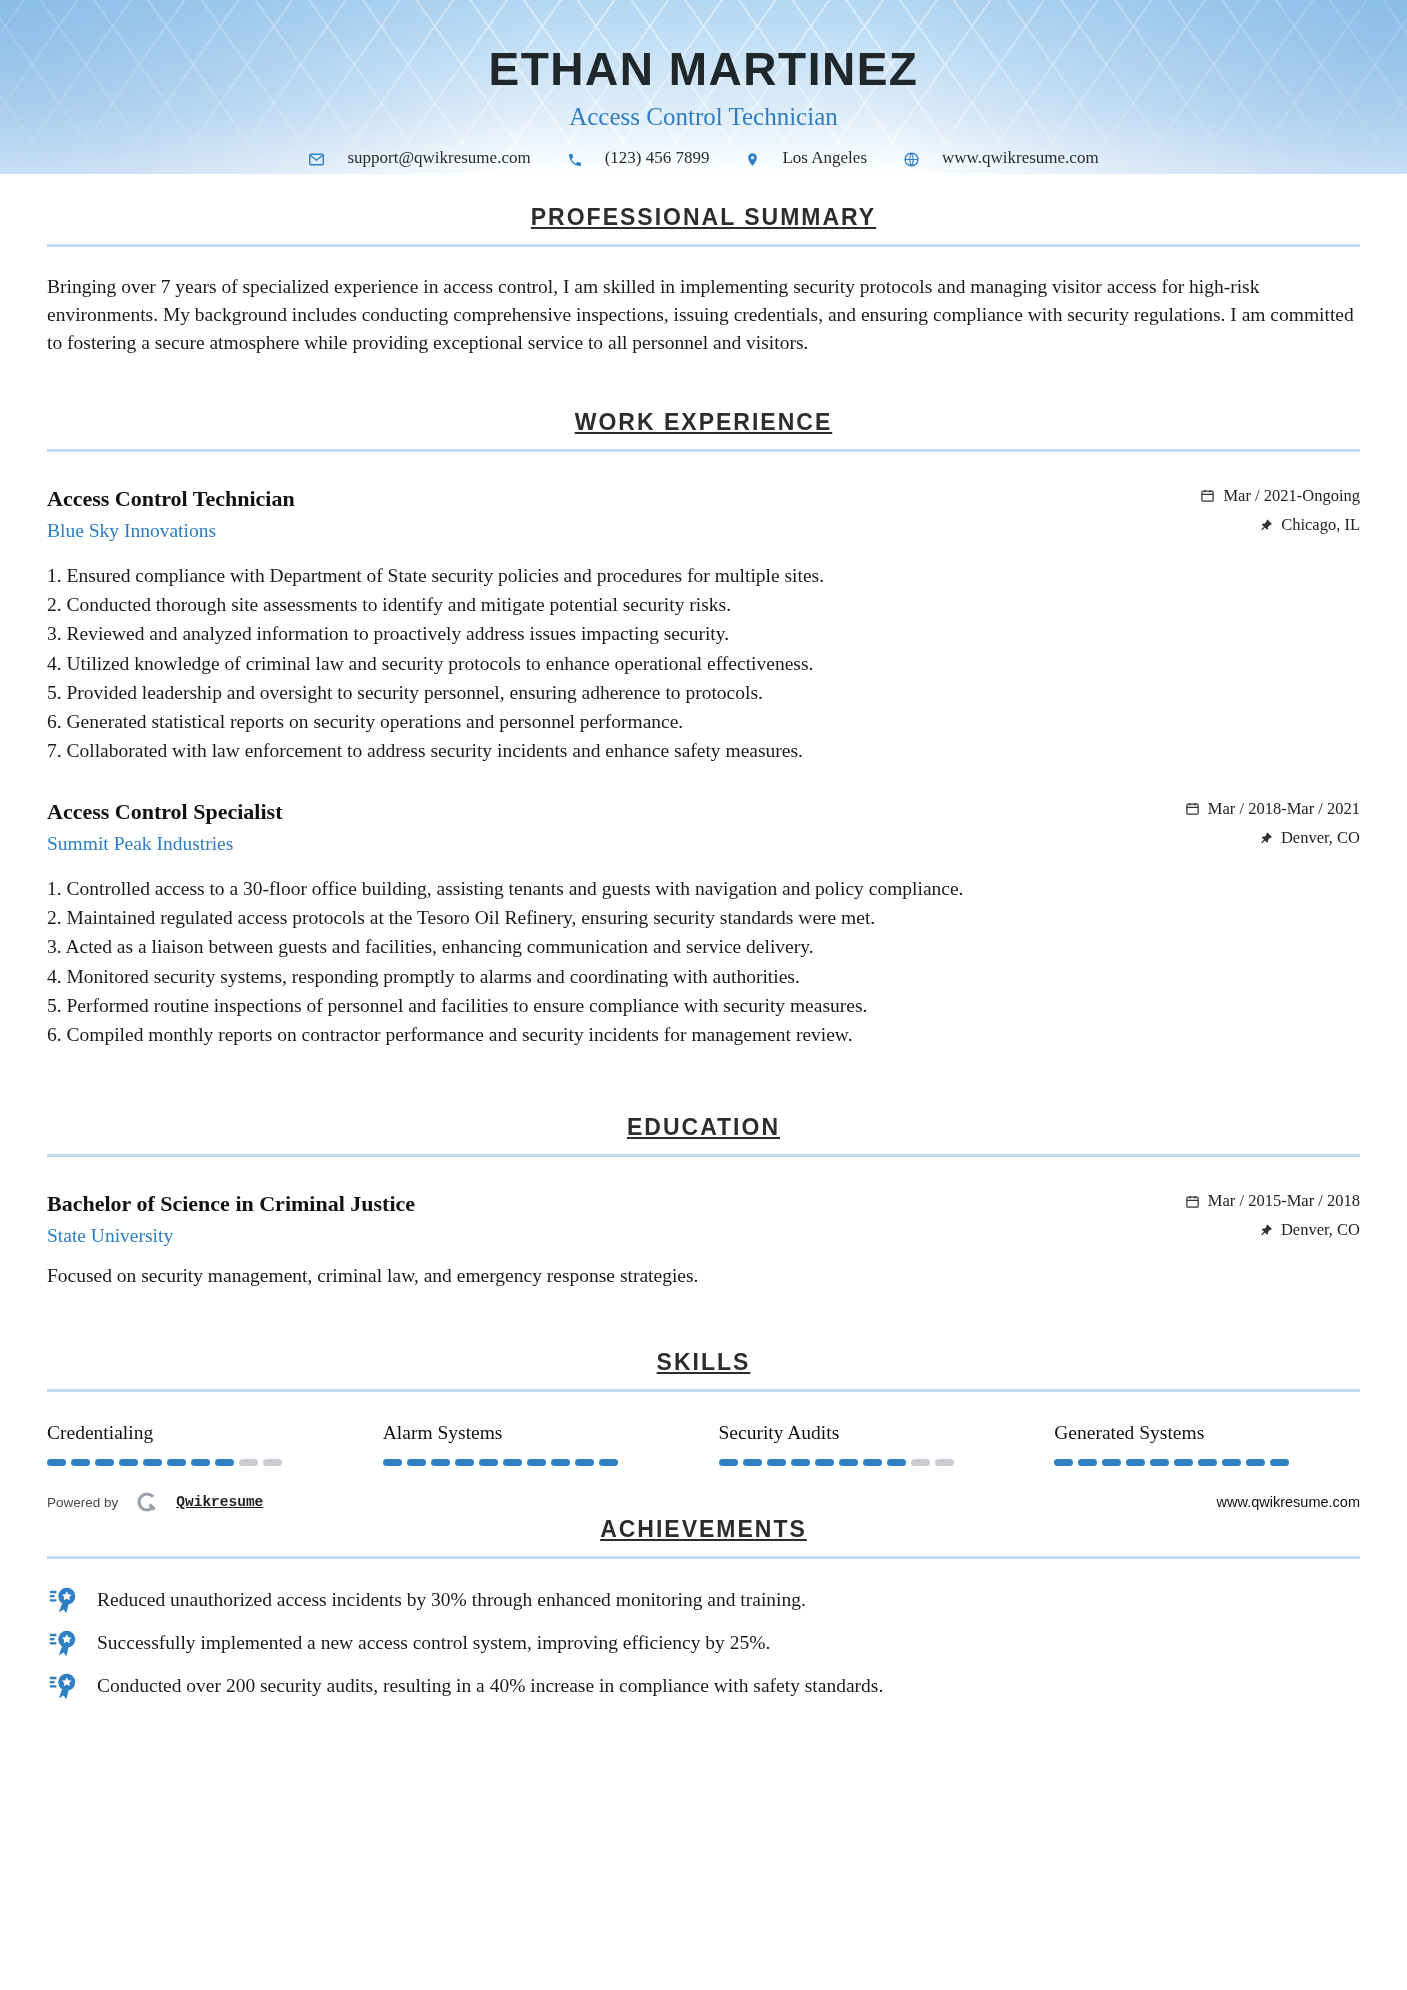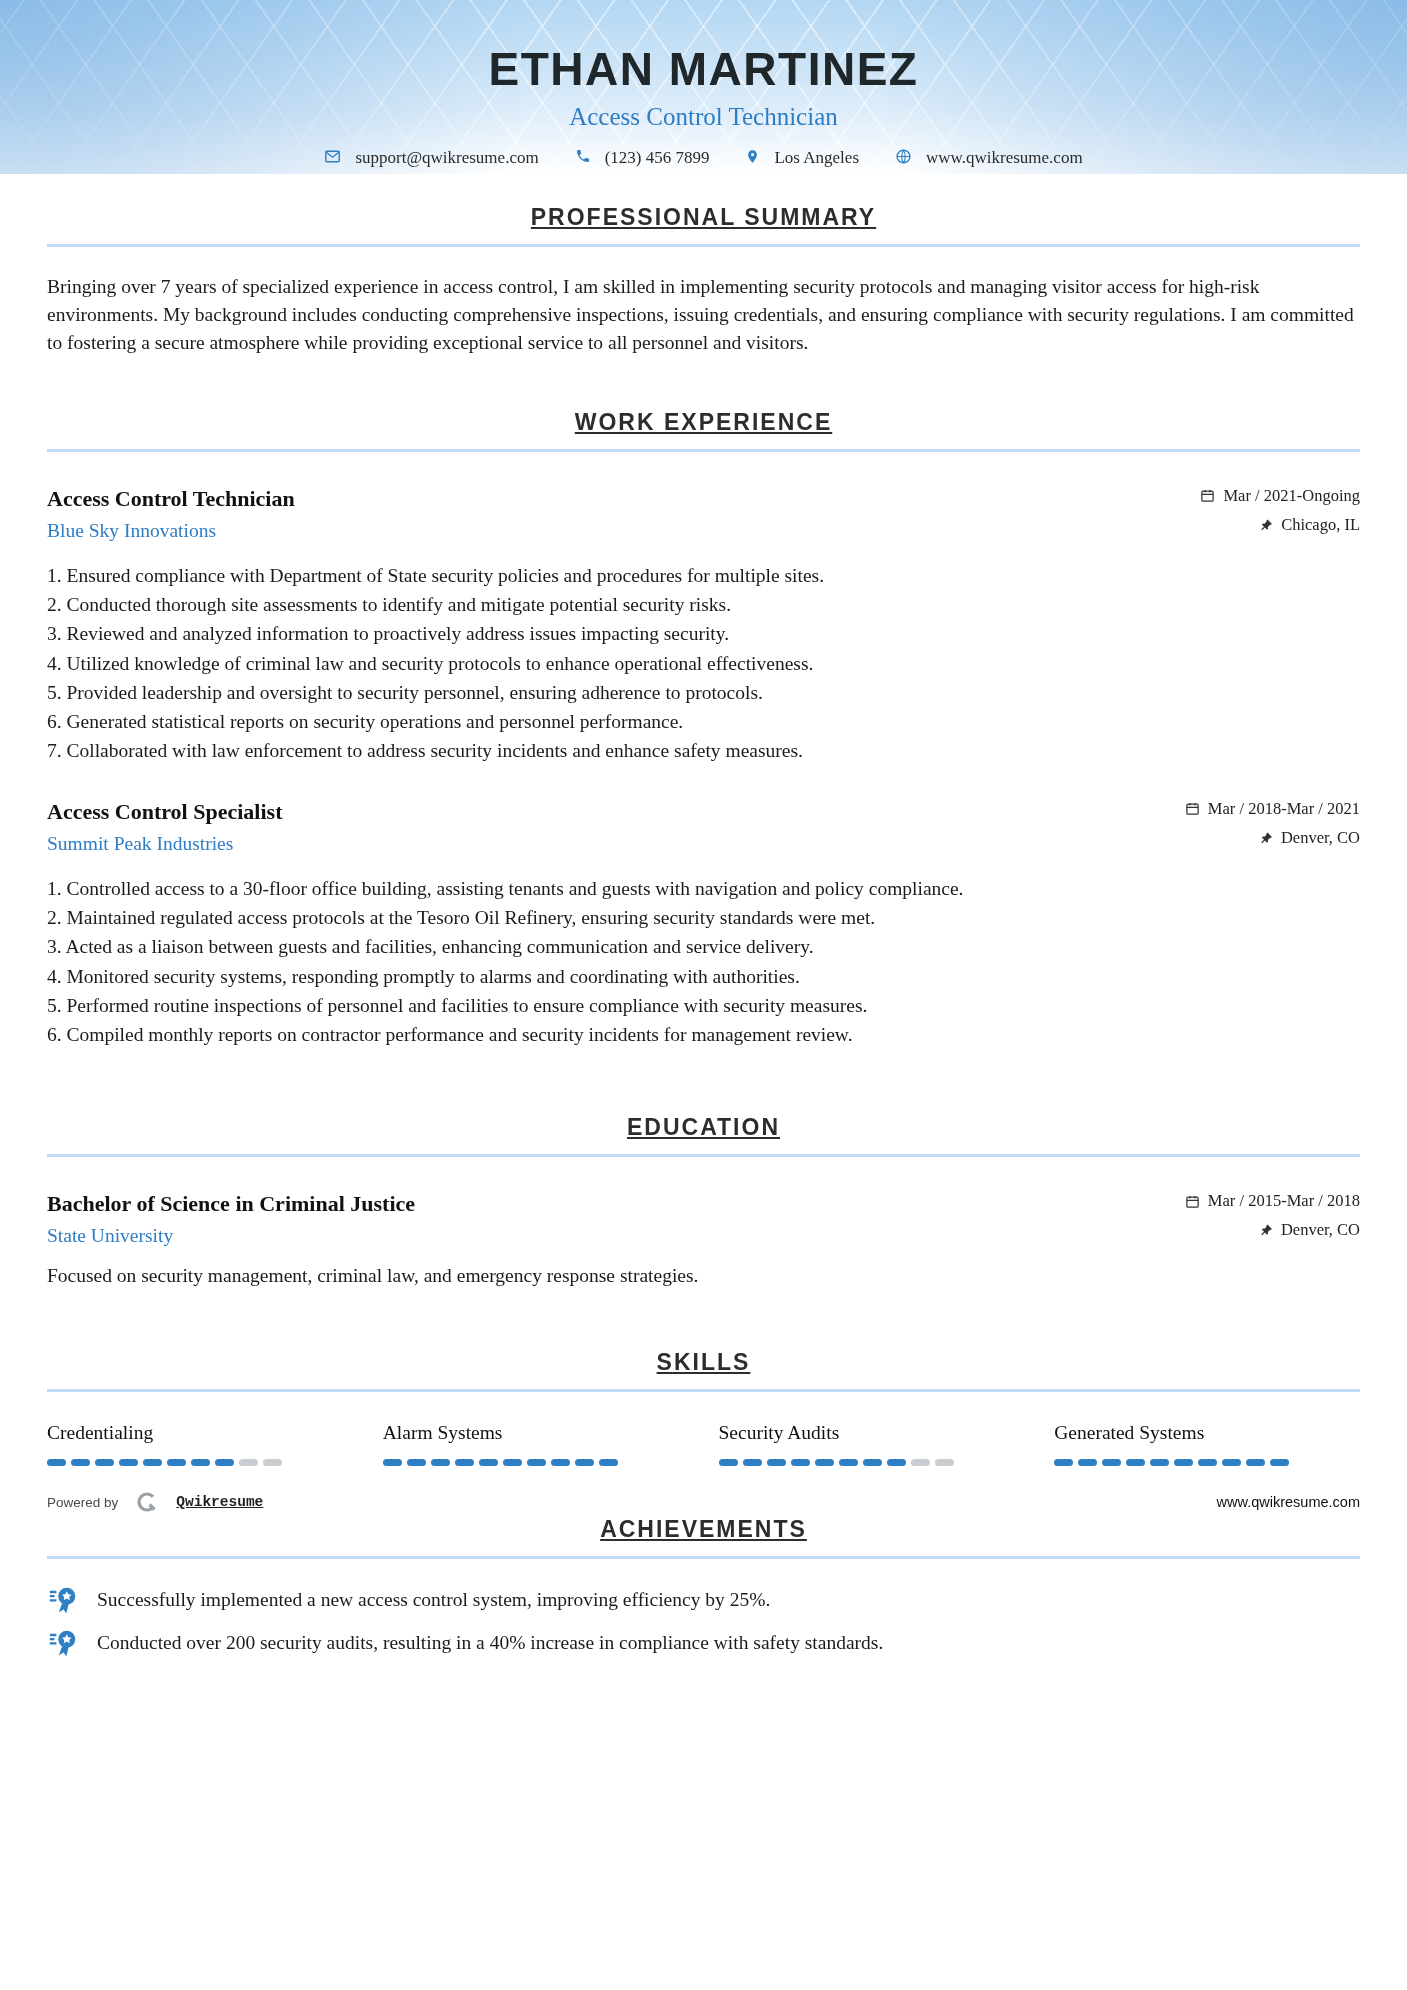--- a/index.html
+++ b/index.html
@@ -42,21 +42,21 @@
   }
   .contact-row {
     display: flex;
     justify-content: center;
     align-items: center;
     gap: 36px;
     margin-top: 17px;
     font-size: 17px;
     color: #2b2b2b;
   }
-  .contact-item { display: flex; align-items: flex-start; gap: 14px; }
+  .contact-item { display: flex; align-items: flex-end; gap: 22px; }
   .contact-item svg { display: block; }
 
   
   .content { padding: 0 47px; }
   .section { margin-top: 52px; }
   .section.summary { margin-top: 30px; }
   .section.education { margin-top: 66px; }
   .section.skills { margin-top: 62px; }
   .section.achievements { margin-top: 50px; }
 
@@ -350,20 +350,31 @@
       <div class="ach-list">
         <div class="ach-item">
           <svg width="32" height="30" viewBox="0 0 34 30">
               <g fill="#2e7fc4">
                 <circle cx="21" cy="11" r="9"></circle>
                 <path d="M16 18.5l-3.4 9.5 5-2.8 3 4 2.4-10z"></path>
                 <path d="M3 6.5h7M3 11h5M3 15.5h7" stroke="#2e7fc4" stroke-width="2.4" fill="none"></path>
               </g>
               <path d="M21 5.6l1.6 3.2 3.5.5-2.5 2.4.6 3.5-3.2-1.7-3.2 1.7.6-3.5-2.5-2.4 3.5-.5z" fill="#fff"></path>
             </svg>
+          <span>Reduced unauthorized access incidents by 30% through enhanced monitoring and training.</span>
+        </div>
+        <div class="ach-item">
+          <svg width="32" height="30" viewBox="0 0 34 30">
+              <g fill="#2e7fc4">
+                <circle cx="21" cy="11" r="9"></circle>
+                <path d="M16 18.5l-3.4 9.5 5-2.8 3 4 2.4-10z"></path>
+                <path d="M3 6.5h7M3 11h5M3 15.5h7" stroke="#2e7fc4" stroke-width="2.4" fill="none"></path>
+              </g>
+              <path d="M21 5.6l1.6 3.2 3.5.5-2.5 2.4.6 3.5-3.2-1.7-3.2 1.7.6-3.5-2.5-2.4 3.5-.5z" fill="#fff"></path>
+            </svg>
           <span>Successfully implemented a new access control system, improving efficiency by 25%.</span>
         </div>
         <div class="ach-item">
           <svg width="32" height="30" viewBox="0 0 34 30">
               <g fill="#2e7fc4">
                 <circle cx="21" cy="11" r="9"></circle>
                 <path d="M16 18.5l-3.4 9.5 5-2.8 3 4 2.4-10z"></path>
                 <path d="M3 6.5h7M3 11h5M3 15.5h7" stroke="#2e7fc4" stroke-width="2.4" fill="none"></path>
               </g>
               <path d="M21 5.6l1.6 3.2 3.5.5-2.5 2.4.6 3.5-3.2-1.7-3.2 1.7.6-3.5-2.5-2.4 3.5-.5z" fill="#fff"></path>

